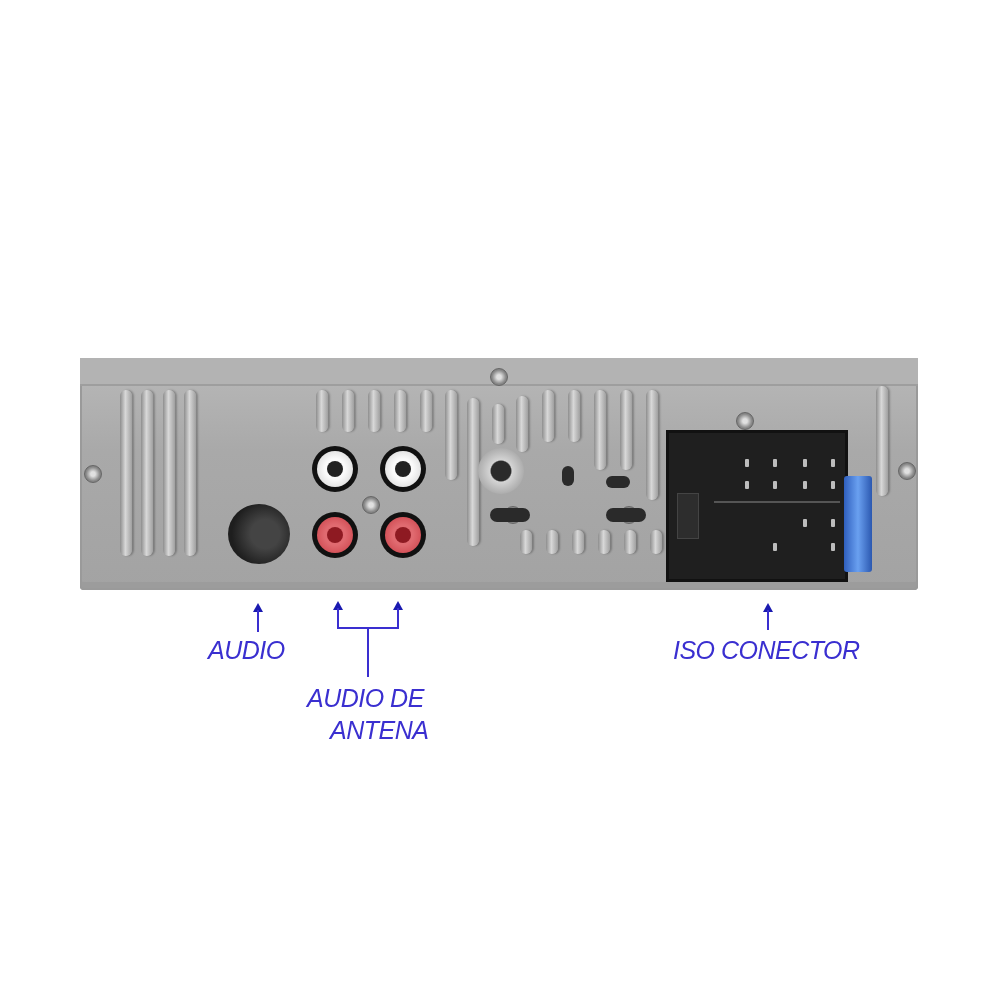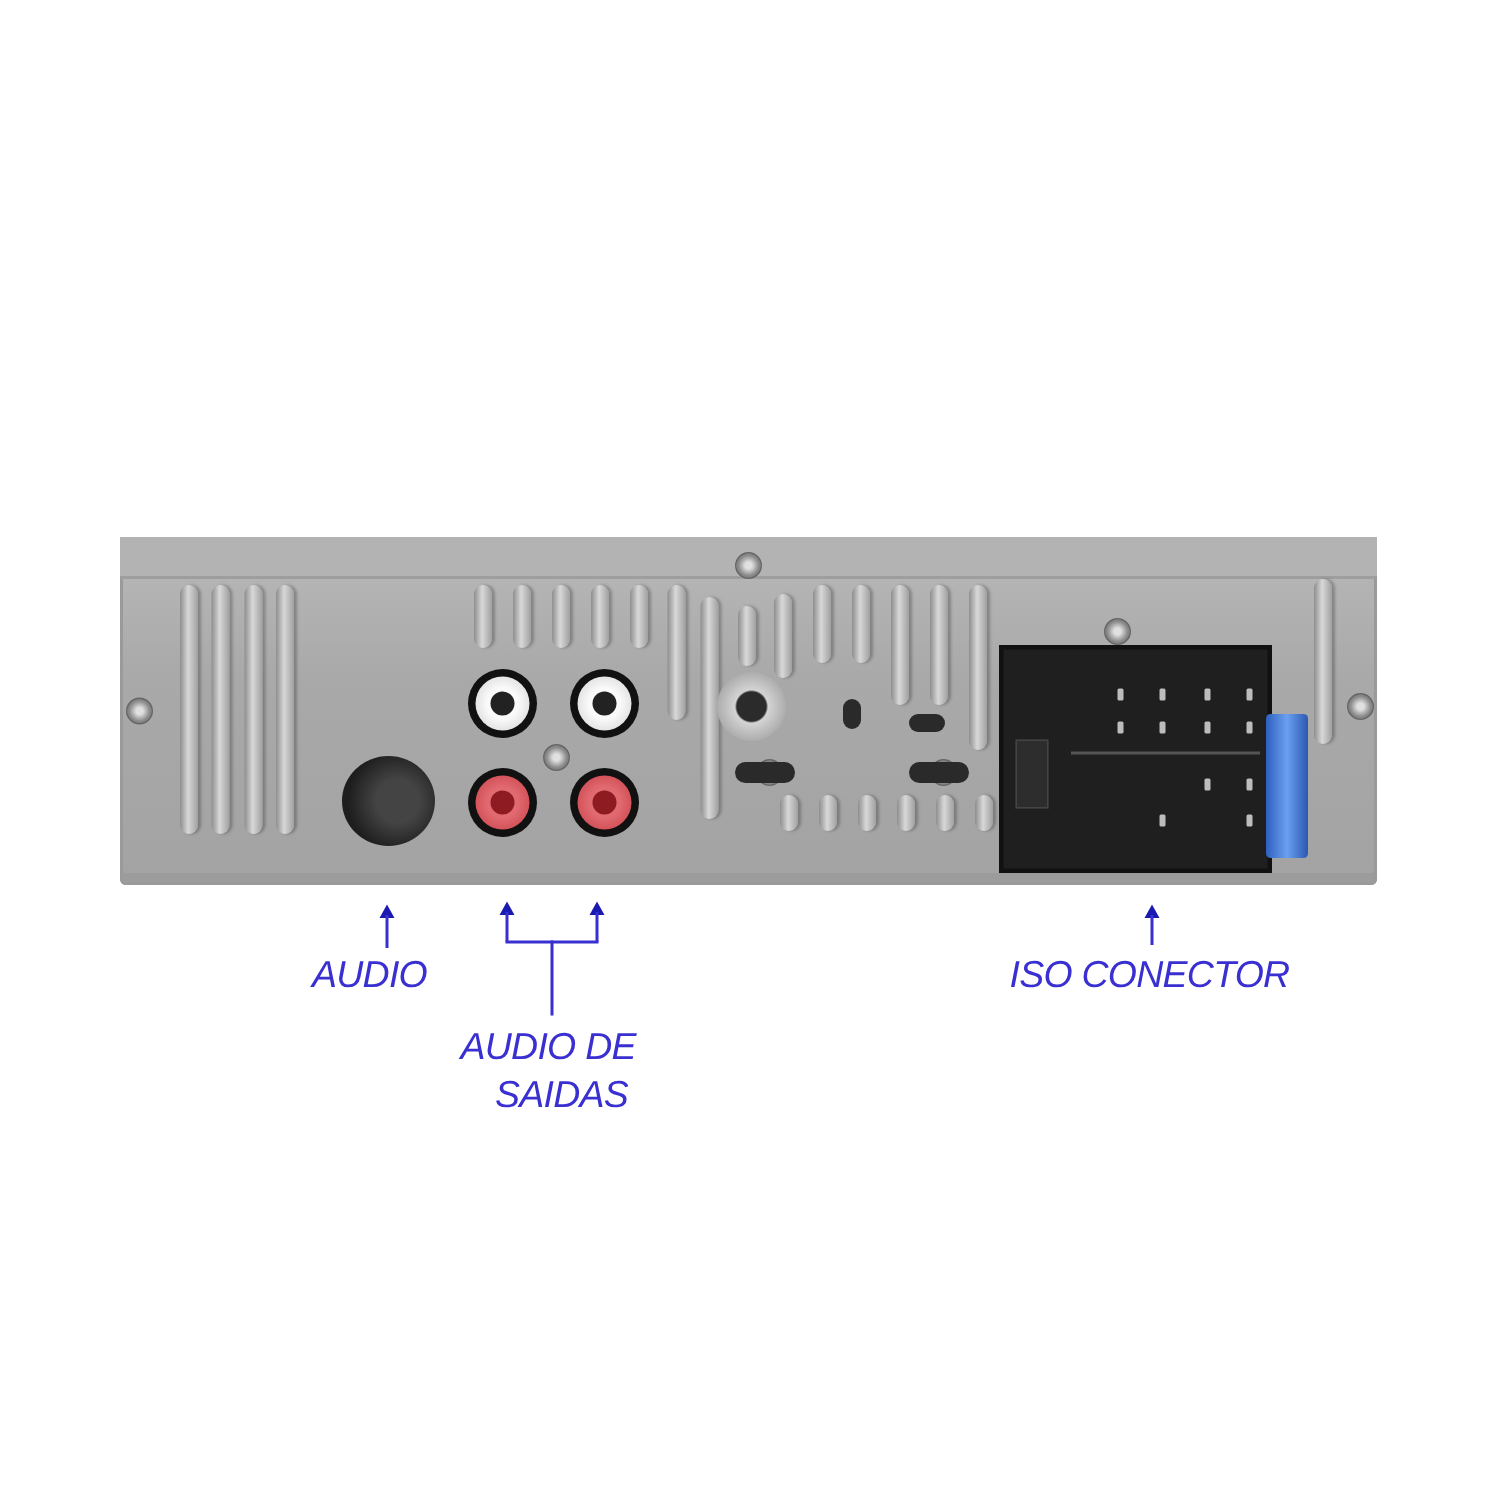--- a/index.html
+++ b/index.html
@@ -121,17 +121,17 @@
 <div class="arrow-line" style="left:257px;top:610px;height:22px;"></div>
 <div class="label" style="left:208px;top:636px;">AUDIO</div>
 
 <div class="arrow-head" style="left:333px;top:601px;"></div>
 <div class="arrow-line" style="left:337px;top:608px;height:20px;"></div>
 <div class="arrow-head" style="left:393px;top:601px;"></div>
 <div class="arrow-line" style="left:397px;top:608px;height:20px;"></div>
 <div class="hline" style="left:337px;top:627px;width:62px;"></div>
 <div class="arrow-line" style="left:367px;top:627px;height:50px;"></div>
 <div class="label" style="left:307px;top:684px;">AUDIO DE</div>
-<div class="label" style="left:330px;top:716px;">SAIDAS</div>
+<div class="label" style="left:330px;top:716px;">ANTENA</div>
 
 <div class="arrow-head" style="left:763px;top:603px;"></div>
 <div class="arrow-line" style="left:767px;top:610px;height:20px;"></div>
 <div class="label" style="left:673px;top:636px;">ISO CONECTOR</div>
 
 </body></html>

